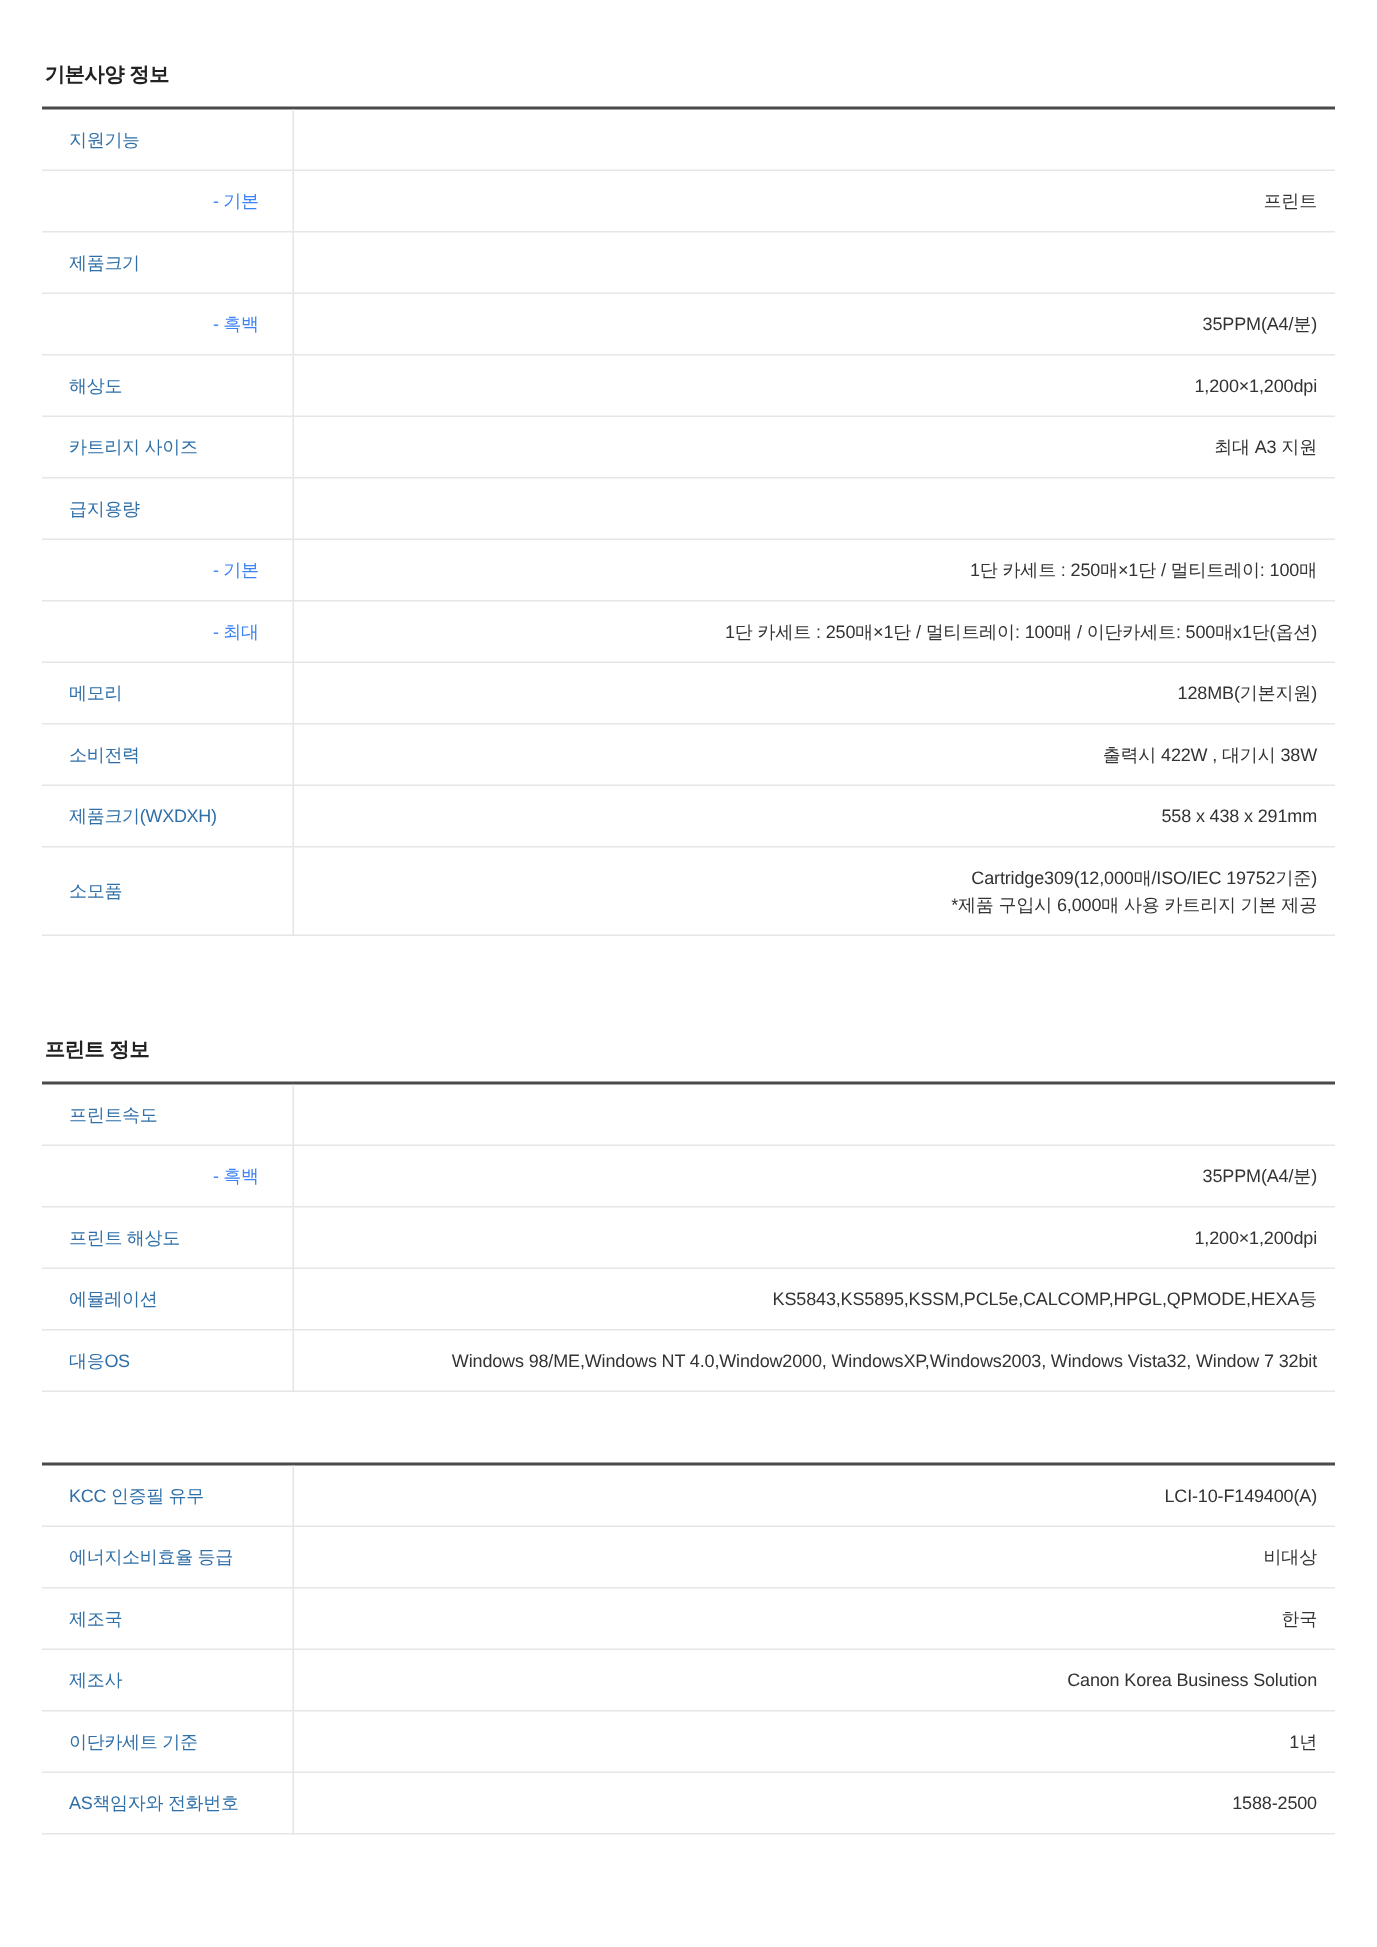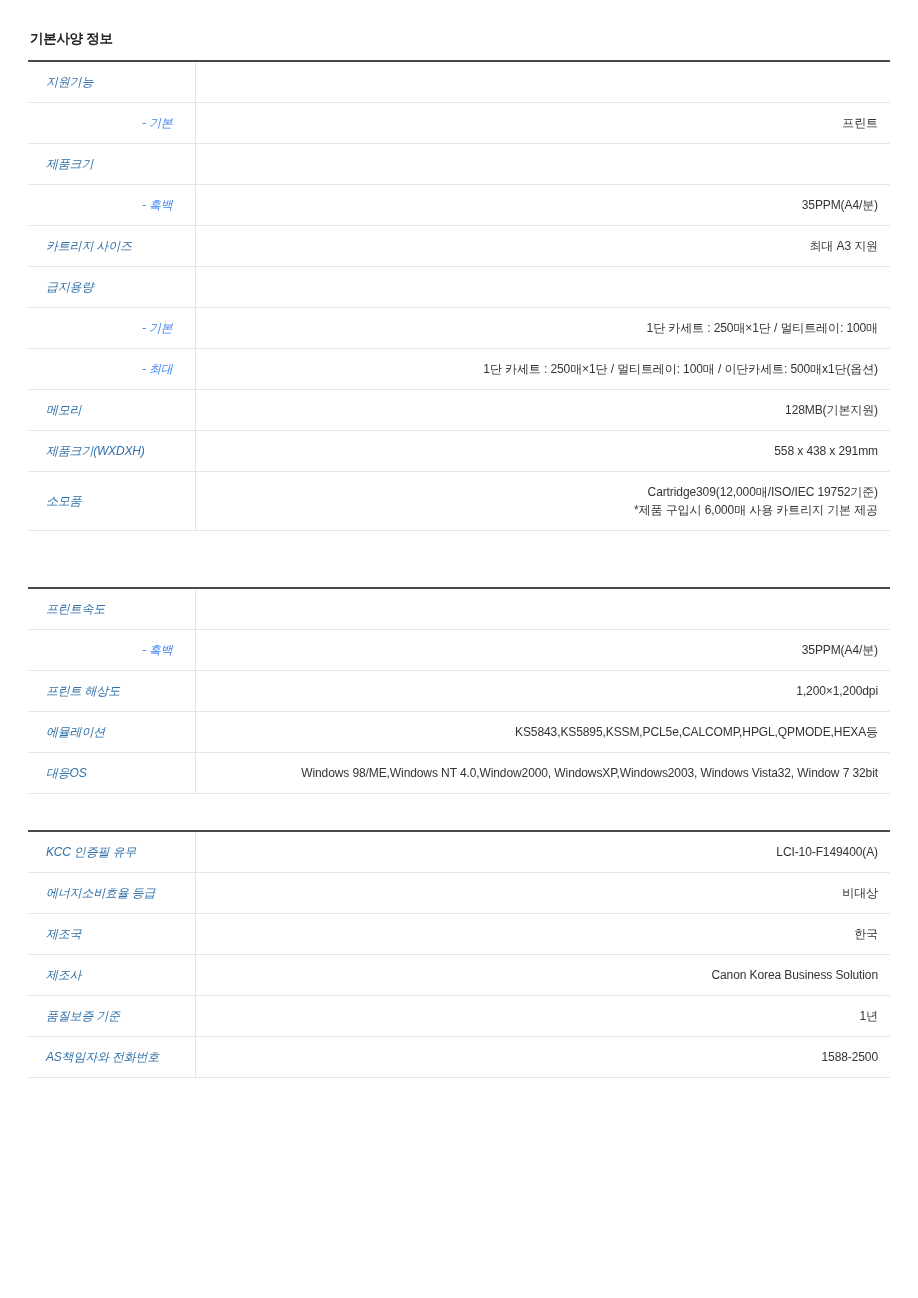--- a/index.html
+++ b/index.html
@@ -14,21 +14,21 @@
     color: #333333;
     -webkit-font-smoothing: antialiased;
   }
   .page {
     position: relative;
     width: 918px;
     padding: 0;
     box-sizing: border-box;
   }
   .section {
-    margin: 0 0 0 0;
+    margin: 11px 0 0 0;
     padding: 0 28px 0 28px;
     box-sizing: border-box;
   }
   .section-title {
     font-size: 13.5px;
     font-weight: bold;
     color: #222222;
     letter-spacing: -0.3px;
     padding: 0 0 12px 2px;
   }
@@ -48,21 +48,20 @@
     padding: 11px 12px 11px 12px;
     font-size: 12px;
     line-height: 1.5;
     vertical-align: middle;
     box-sizing: border-box;
   }
   table.spec td.label {
     color: #2f6fa8;
     letter-spacing: -0.2px;
     padding-left: 18px;
-    font-style: italic;
   }
   table.spec td.label.sub {
     text-align: right;
     padding-right: 22px;
     color: #3b82f6;
   }
   table.spec td.value {
     color: #333333;
     letter-spacing: -0.1px;
     border-left: none;
@@ -101,55 +100,64 @@
         </tr>
         <tr>
           <td class="label">제품크기</td>
           <td class="value"></td>
         </tr>
         <tr>
           <td class="label sub">- 흑백</td>
           <td class="value">35PPM(A4/분)</td>
         </tr>
         <tr>
+          <td class="label">해상도</td>
+          <td class="value">1,200×1,200dpi</td>
+        </tr>
+        <tr>
           <td class="label">카트리지 사이즈</td>
           <td class="value">최대 A3 지원</td>
         </tr>
         <tr>
           <td class="label">급지용량</td>
           <td class="value"></td>
         </tr>
         <tr>
           <td class="label sub">- 기본</td>
           <td class="value">1단 카세트 : 250매×1단 / 멀티트레이: 100매</td>
         </tr>
         <tr>
           <td class="label sub">- 최대</td>
           <td class="value">1단 카세트 : 250매×1단 / 멀티트레이: 100매 / 이단카세트: 500매x1단(옵션)</td>
         </tr>
         <tr>
           <td class="label">메모리</td>
           <td class="value">128MB(기본지원)</td>
+        </tr>
+        <tr>
+          <td class="label">소비전력</td>
+          <td class="value">출력시 422W , 대기시 38W</td>
         </tr>
         <tr>
           <td class="label">제품크기(WXDXH)</td>
           <td class="value">558 x 438 x 291mm</td>
         </tr>
         <tr>
           <td class="label">소모품</td>
           <td class="value multi-line">Cartridge309(12,000매/ISO/IEC 19752기준)
 *제품 구입시 6,000매 사용 카트리지 기본 제공</td>
         </tr>
       </tbody>
     </table>
   </div>
 
   <div class="spacer-lg"></div>
 
   <div class="section">
+    <div class="section-title">프린트 정보</div>
     <table class="spec">
       <colgroup>
           <col class="c1">
           <col class="c2">
         </colgroup>
       <tbody>
         <tr class="head-rule">
           <td class="label">프린트속도</td>
           <td class="value"></td>
         </tr>
@@ -192,21 +200,21 @@
         </tr>
         <tr>
           <td class="label">제조국</td>
           <td class="value">한국</td>
         </tr>
         <tr>
           <td class="label">제조사</td>
           <td class="value">Canon Korea Business Solution</td>
         </tr>
         <tr>
-          <td class="label">품질보증 기준</td>
+          <td class="label">이단카세트 기준</td>
           <td class="value">1년</td>
         </tr>
         <tr>
           <td class="label">AS책임자와 전화번호</td>
           <td class="value">1588-2500</td>
         </tr>
       </tbody>
     </table>
   </div>
 </div>

